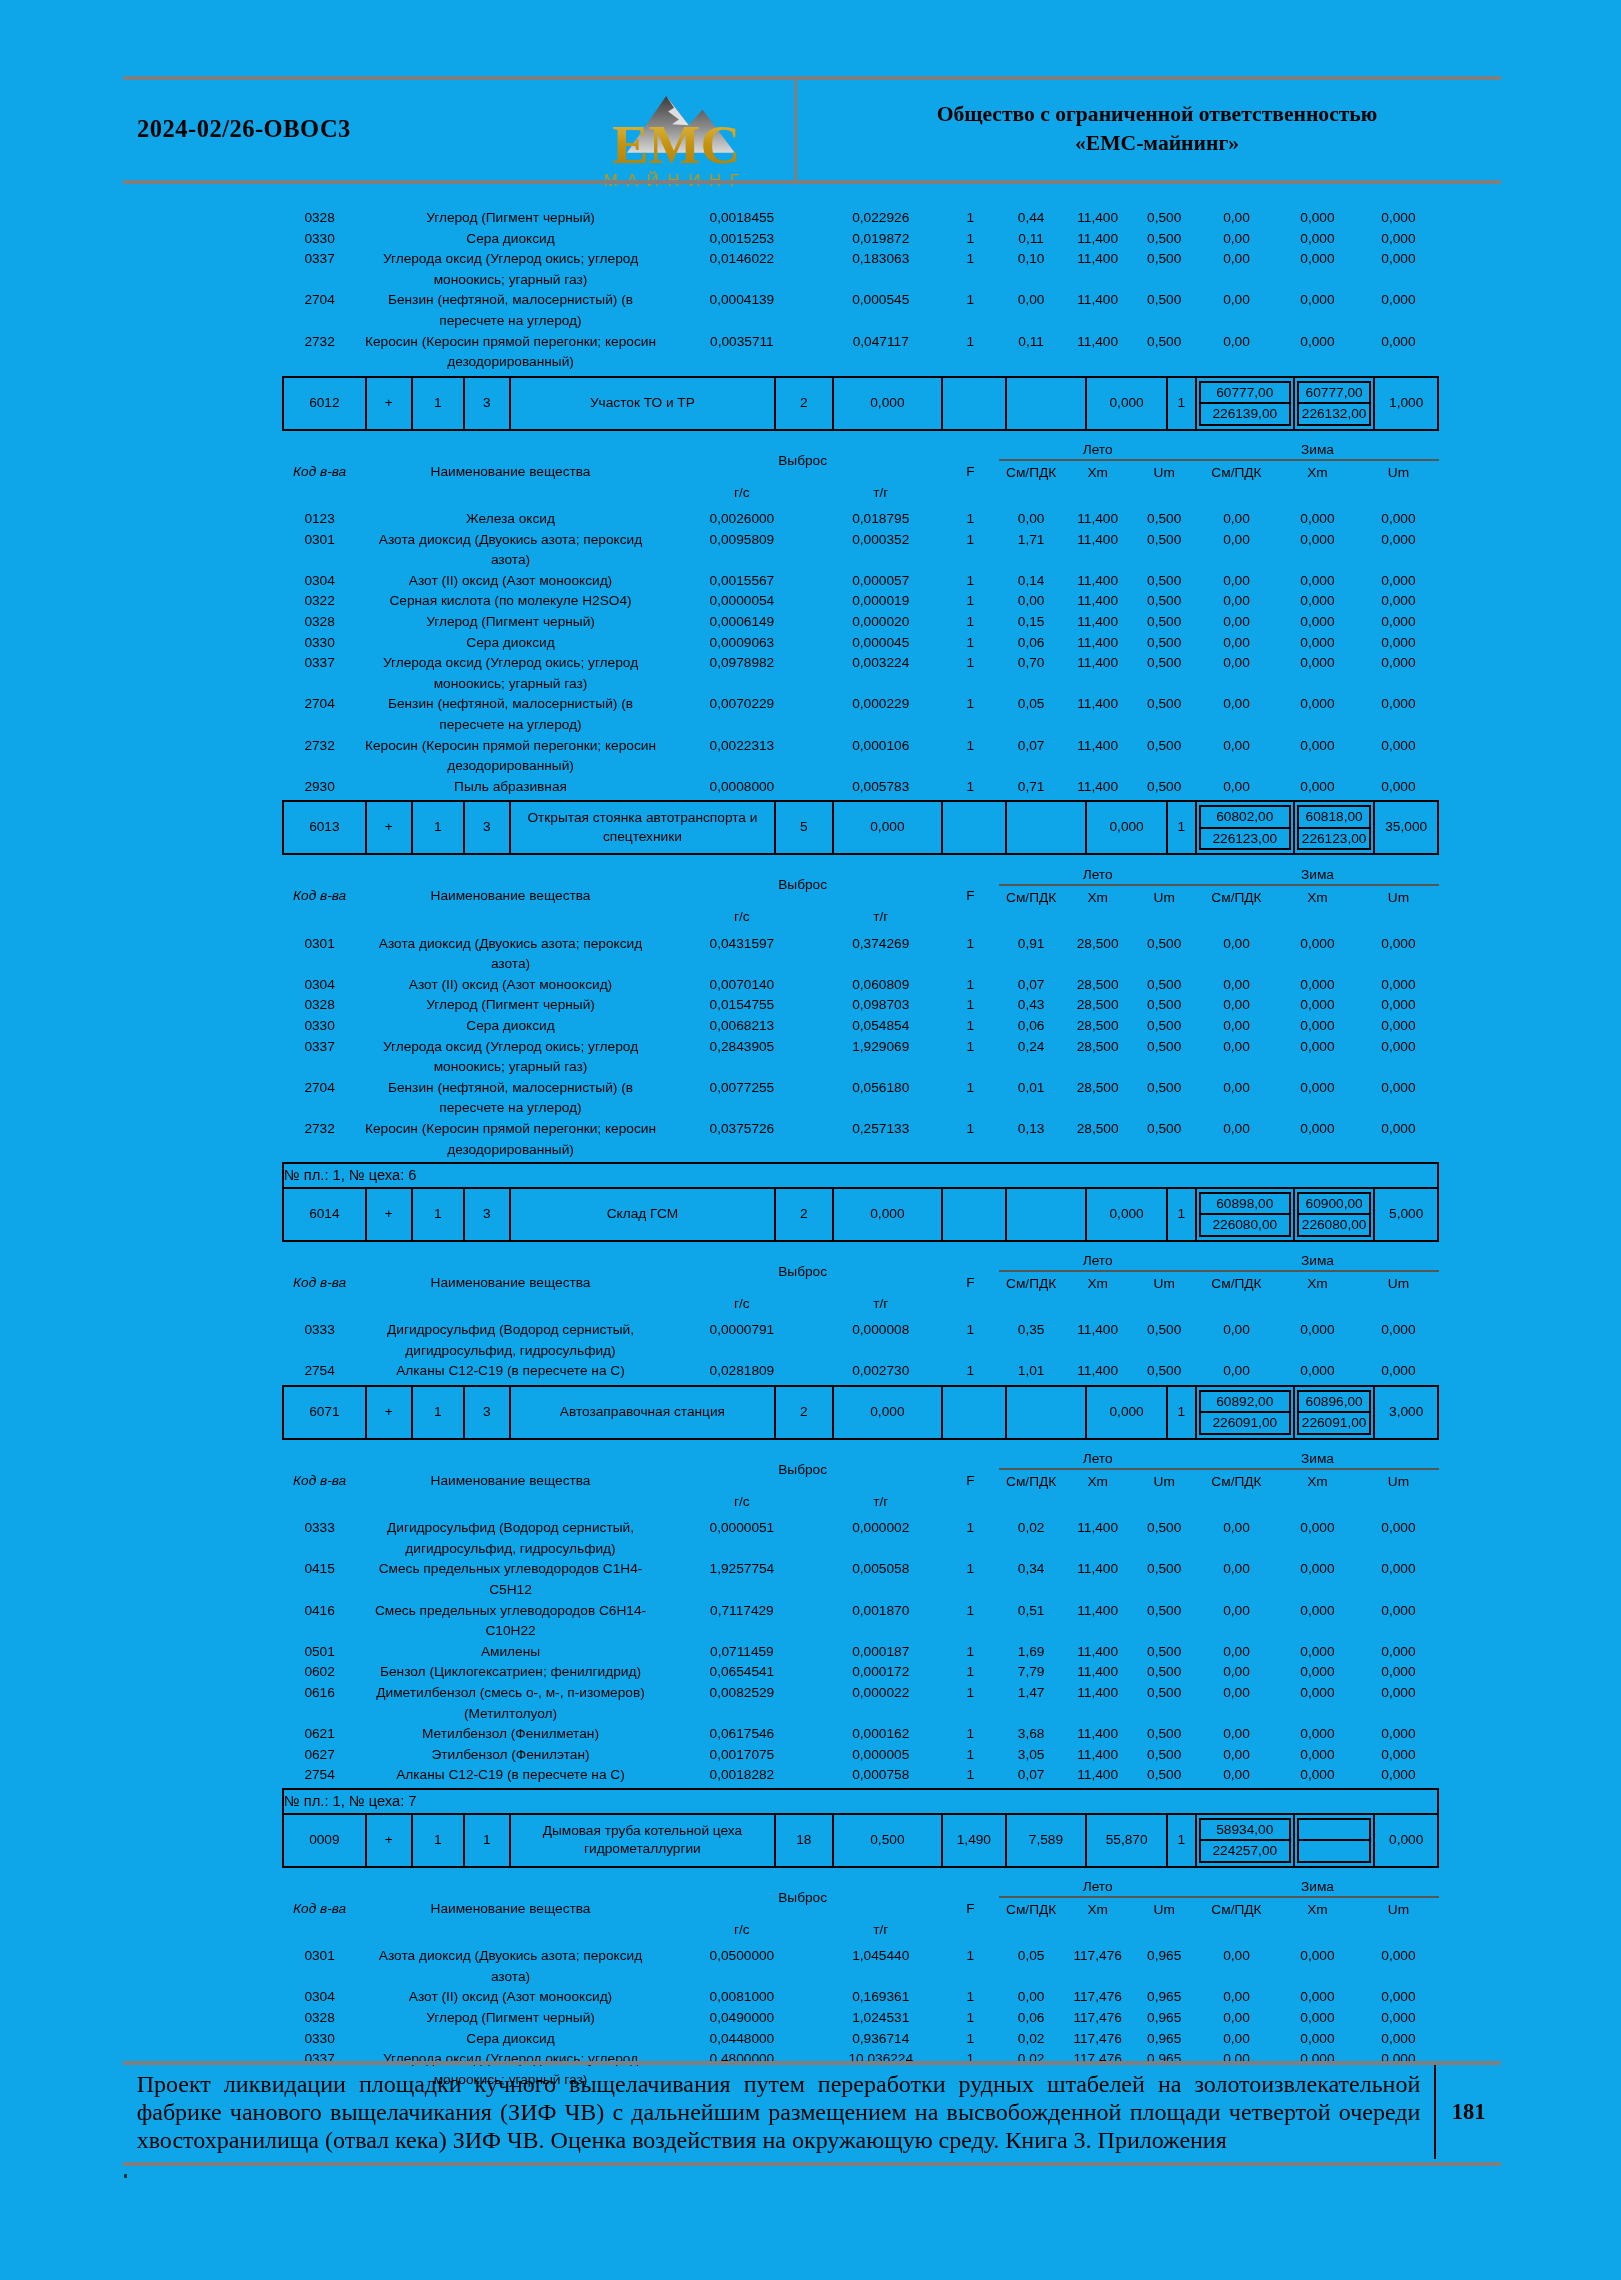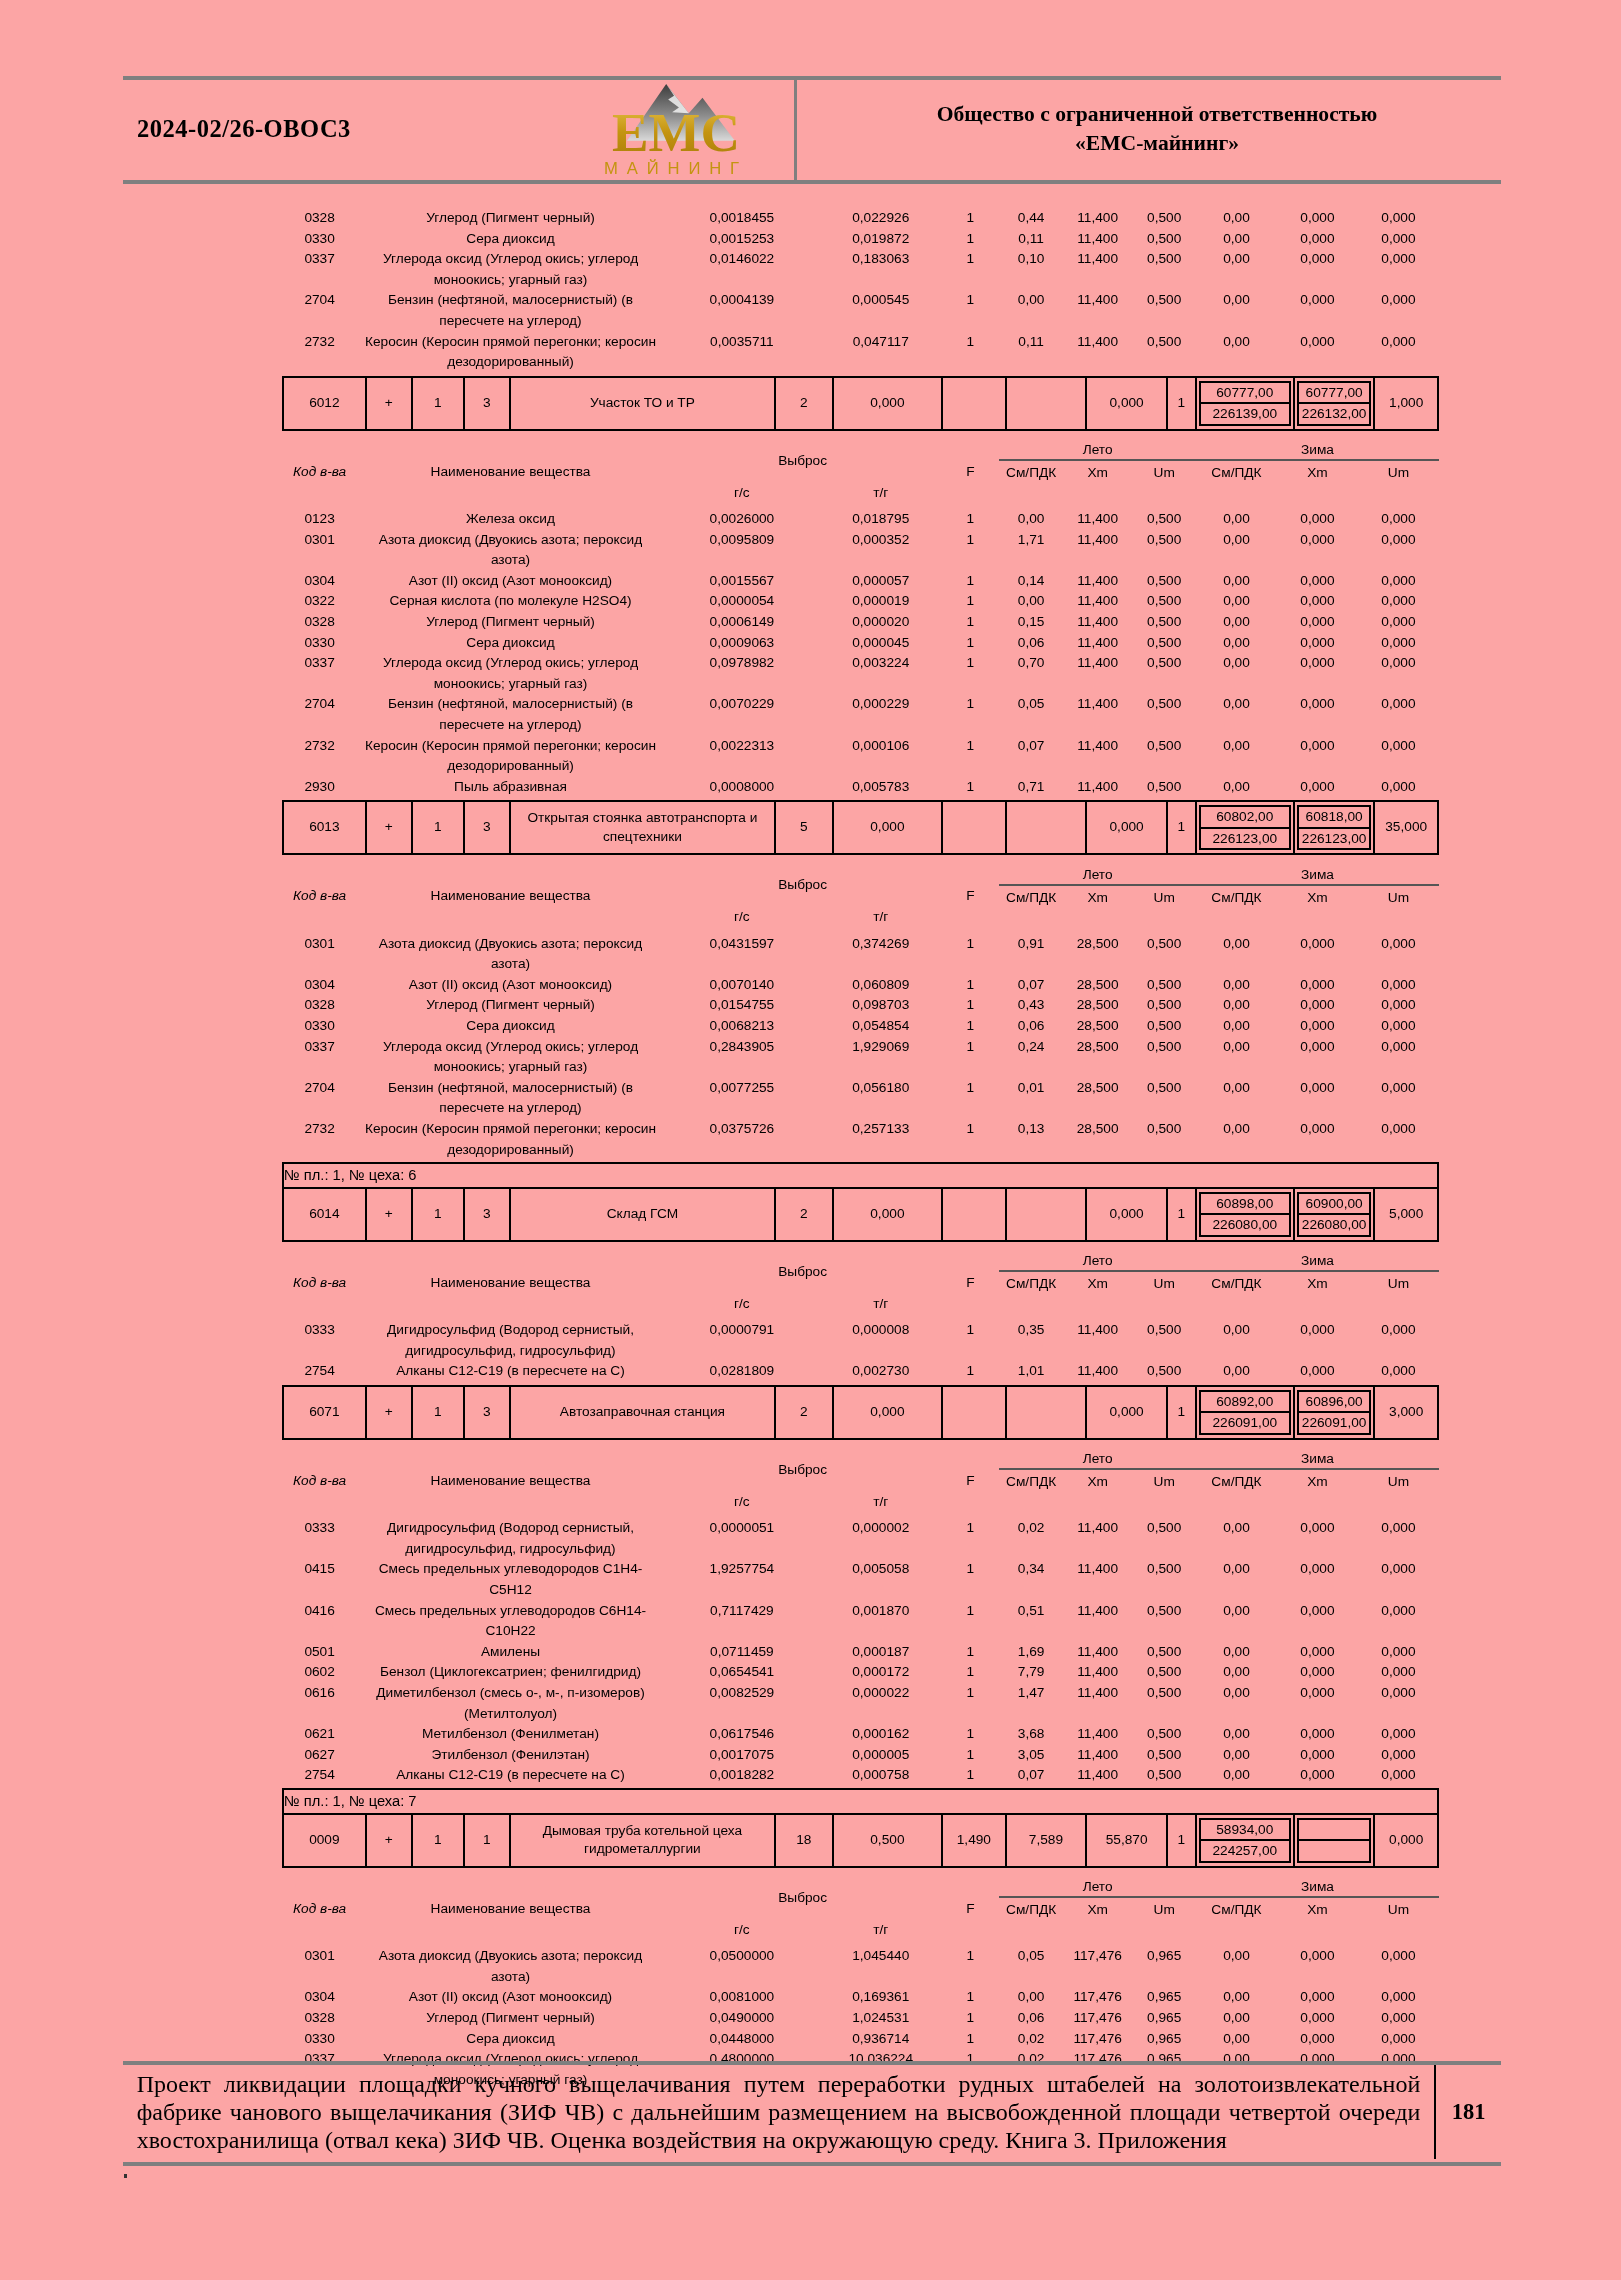--- a/index.html
+++ b/index.html
@@ -1,33 +1,33 @@
 <!DOCTYPE html>
 <html><head>
 <meta charset="utf-8">
 <style>
   html,body { margin:0; padding:0; background:#e8e8e8; }
   .page {
-    position:relative; width:1621px; height:2281px; background:#fca5a5;
+    position:relative; width:1621px; height:2281px; background:#0ea5e9;
     font-family:"Liberation Sans", sans-serif; color:#000; overflow:hidden;
     margin:0 auto;
   }
   
   .rule { position:absolute; left:123px; width:1378px; height:3.9px; background:#7f7f7f; }
   .rule.top { top:76px; }
   .rule.hdr-bottom { top:180px; }
   .rule.ftr-top { top:2061px; }
   .rule.ftr-bottom { top:2162px; }
   .hdr-vline { position:absolute; left:794px; top:78px; width:2.9px; height:102px; background:#7f7f7f; }
   .doc-number {
     position:absolute; left:137px; top:78px; width:637px; height:102px;
     display:flex; align-items:center; font-family:"Liberation Serif", serif;
     font-weight:bold; font-size:24.5px; letter-spacing:0.5px;
   }
-  .logo-wrap { position:absolute; left:573px; top:80px; width:206px; height:116px; }
+  .logo-wrap { position:absolute; left:573px; top:92px; width:206px; height:116px; }
   .company {
     position:absolute; left:814px; top:78px; width:686px; height:102px;
     display:flex; flex-direction:column; align-items:center; justify-content:center;
     font-family:"Liberation Serif", serif; font-weight:bold; font-size:21.6px; line-height:29px;
     text-align:center;
   }
   
   .tbl { position:absolute; left:282px; top:208px; width:1157px; font-size:13.7px; }
   .t-row, .colhdr { display:grid; grid-template-columns:6.5% 26.5% 13.5% 10.5% 5% 5.5% 6% 5.5% 7% 7% 7%; }
   .t-row > div { text-align:center; line-height:20.6px; }

